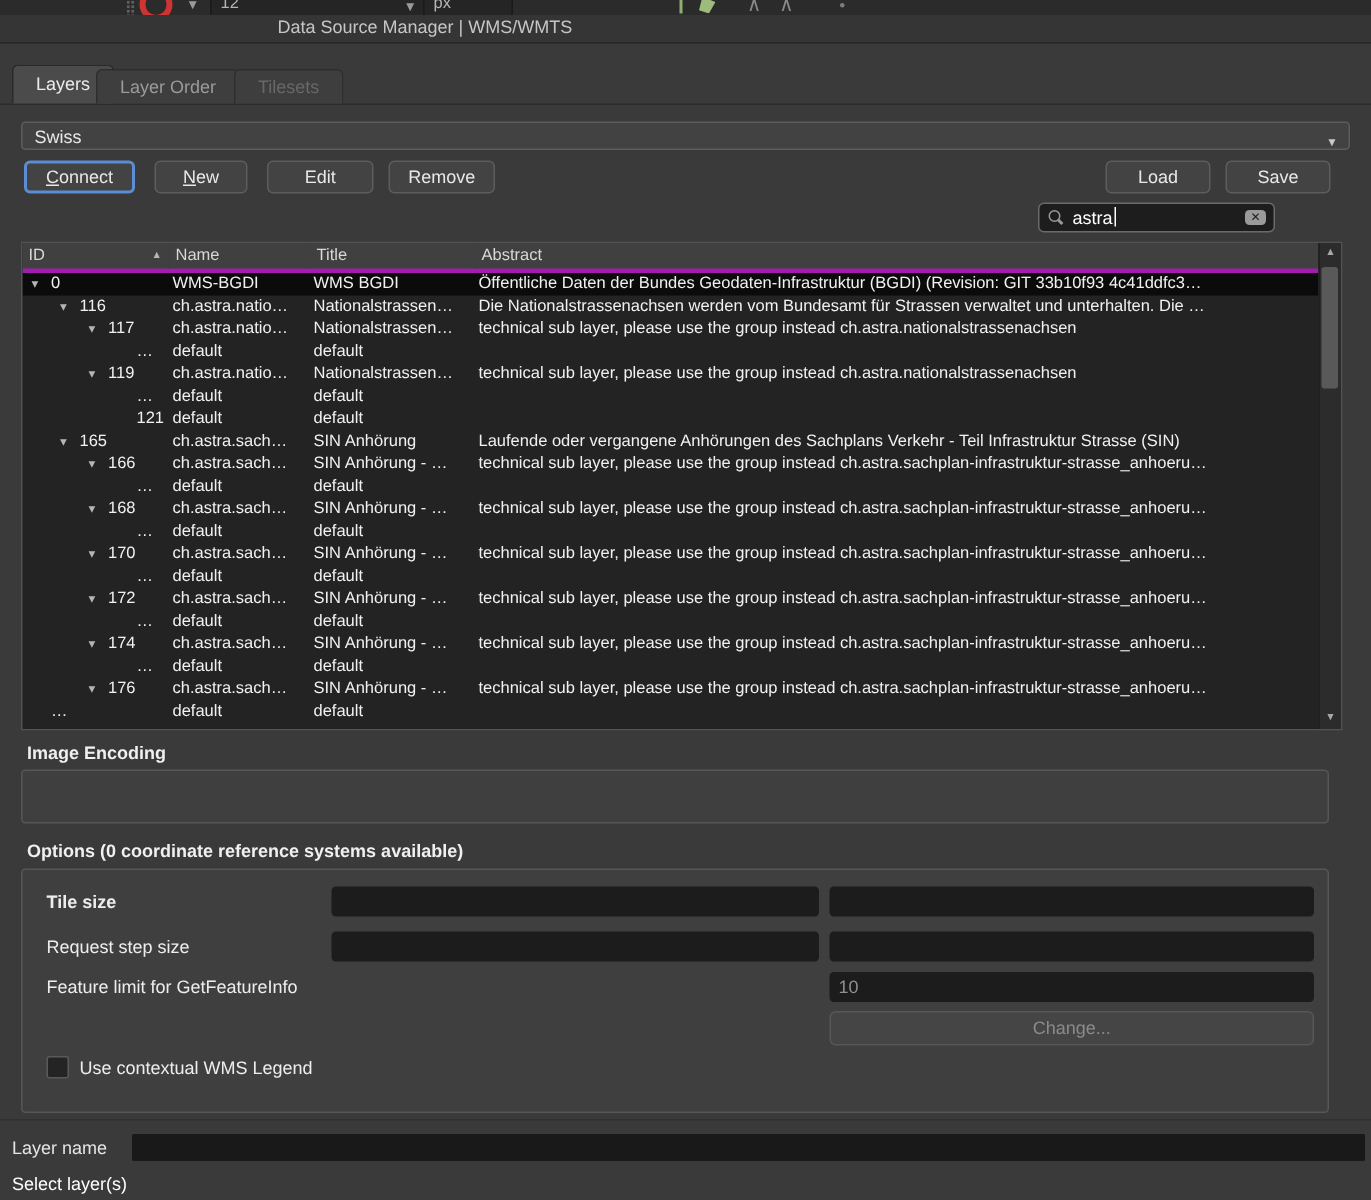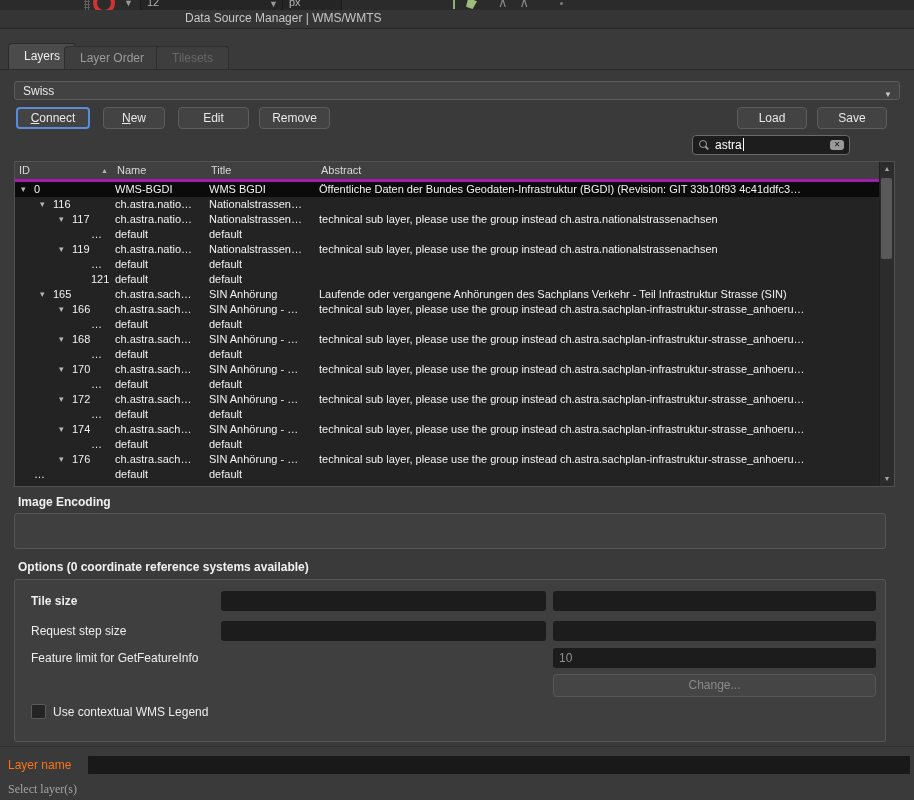--- a/index.html
+++ b/index.html
@@ -98,23 +98,23 @@
   .optinput .ph{font-size:12px;color:#8f8f8f;line-height:20px;padding-left:6px;}
   .changebtn{position:absolute;left:538px;top:94px;width:323px;height:23px;background:#454545;border:1px solid #575757;border-radius:4px;
       font-size:12px;color:#8a8a8a;text-align:center;line-height:21px;box-sizing:border-box;}
   .cbrow{position:absolute;left:16px;top:124px;display:flex;align-items:center;}
   .cbox{width:13px;height:13px;background:#242424;border:1px solid #5a5a5a;border-radius:2px;flex:none;}
   .cblabel{font-size:12px;color:#ededed;margin-left:7px;}
 
   .hsep{position:absolute;left:0;top:746px;width:914px;height:1px;background:#303030;}
 
   
-  .lname-label{position:absolute;left:8px;top:758px;font-size:12px;color:#f97316;}
+  .lname-label{position:absolute;left:8px;top:758px;font-size:12px;color:#e5e5e5;}
   .lname-input{position:absolute;left:88px;top:756px;width:822px;height:18px;background:#191919;border-radius:1px;}
-  .status{position:absolute;left:8px;top:782px;font-size:12px;color:#a3a3a3;font-family:Liberation Serif, serif;}
+  .status{position:absolute;left:8px;top:782px;font-size:12px;color:#ffffff;}
 </style>
 </head>
 <body>
 
 <div class="screen">
 
   <div class="sliver">
     <div class="grip"></div>
     <div class="rec"></div>
     <div class="dd1">▼</div>
@@ -183,20 +183,21 @@
       <div class="cell c-abstract">Öffentliche Daten der Bundes Geodaten-Infrastruktur (BGDI) (Revision: GIT 33b10f93 4c41ddfc3…</div>
     </div>
           <div class="trow">
       <div class="cell c-id">
         <span class="indent" style="width: 19px;"></span>
         <span class="arrow">▾</span>
         <span class="idtext">116</span>
       </div>
       <div class="cell c-name">ch.astra.natio…</div>
       <div class="cell c-title">Nationalstrassen…</div>
+      <div class="cell c-abstract">Die Nationalstrassenachsen werden vom Bundesamt für Strassen verwaltet und unterhalten. Die …</div>
     </div>
           <div class="trow">
       <div class="cell c-id">
         <span class="indent" style="width: 38px;"></span>
         <span class="arrow">▾</span>
         <span class="idtext">117</span>
       </div>
       <div class="cell c-name">ch.astra.natio…</div>
       <div class="cell c-title">Nationalstrassen…</div>
       <div class="cell c-abstract">technical sub layer, please use the group instead ch.astra.nationalstrassenachsen</div>

